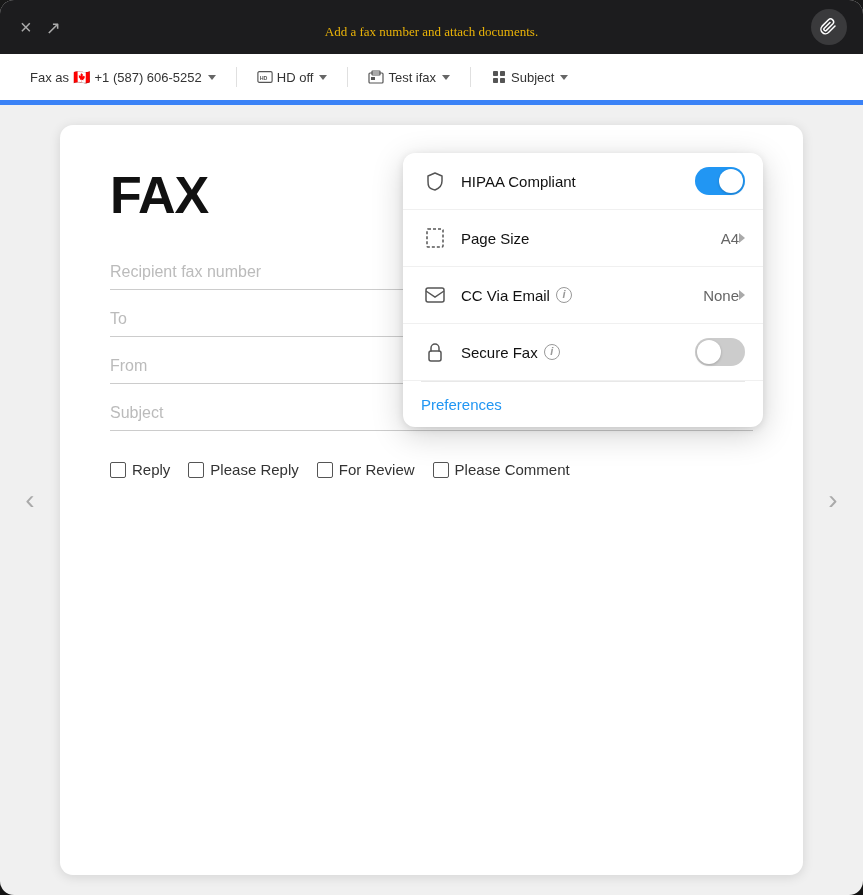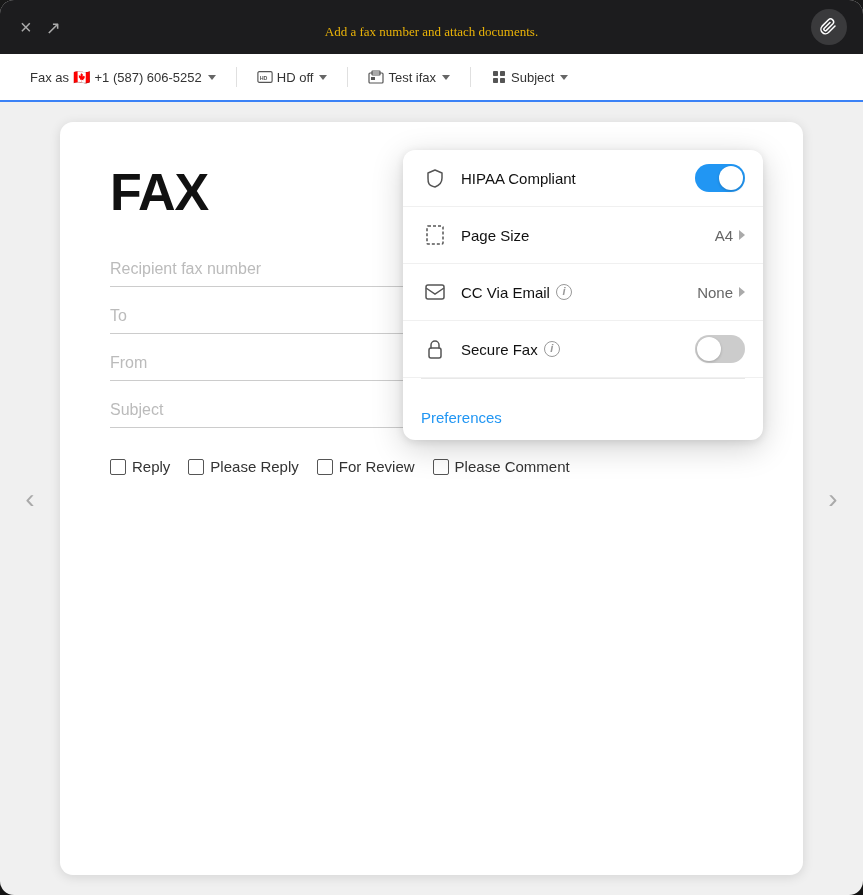--- a/index.html
+++ b/index.html
@@ -81,21 +81,21 @@
       font-size: 10px;
     }
     .window-subtitle {
       font-size: 13px;
       color: #eab308;
       margin-top: 8px;
       font-family: Liberation Serif, serif;
     }
     .toolbar {
       background: white;
-      border-bottom: 2px solid #3b82f6;
+      border-bottom: 5px solid #3b82f6;
       padding: 10px 20px;
       display: flex;
       align-items: center;
       gap: 6px;
       flex-shrink: 0;
     }
     .toolbar-btn {
       display: flex;
       align-items: center;
       gap: 4px;
@@ -241,21 +241,20 @@
       font-size: 15px;
       font-weight: 500;
       color: #111;
       display: flex;
       align-items: flex-start;
       gap: 6px;
     }
     .dropdown-item-value {
       font-size: 15px;
       color: #666;
-      margin-right: 6px;
     }
     .toggle-switch {
       width: 50px;
       height: 28px;
       border-radius: 14px;
       position: relative;
       cursor: pointer;
       flex-shrink: 0;
     }
     .toggle-switch.on { background: #2196F3; }
@@ -280,21 +279,20 @@
       border-bottom: 5px solid transparent;
       border-left: 6px solid #aaa;
     }
     .preferences-link {
       padding: 14px 18px;
       color: #2196F3;
       font-size: 15px;
       font-weight: 500;
       cursor: pointer;
       display: block;
-      margin-top: 16px;
     }
     .info-icon {
       width: 16px;
       height: 16px;
       border: 1.5px solid #999;
       border-radius: 50%;
       display: inline-flex;
       align-items: center;
       justify-content: center;
       font-size: 11px;

